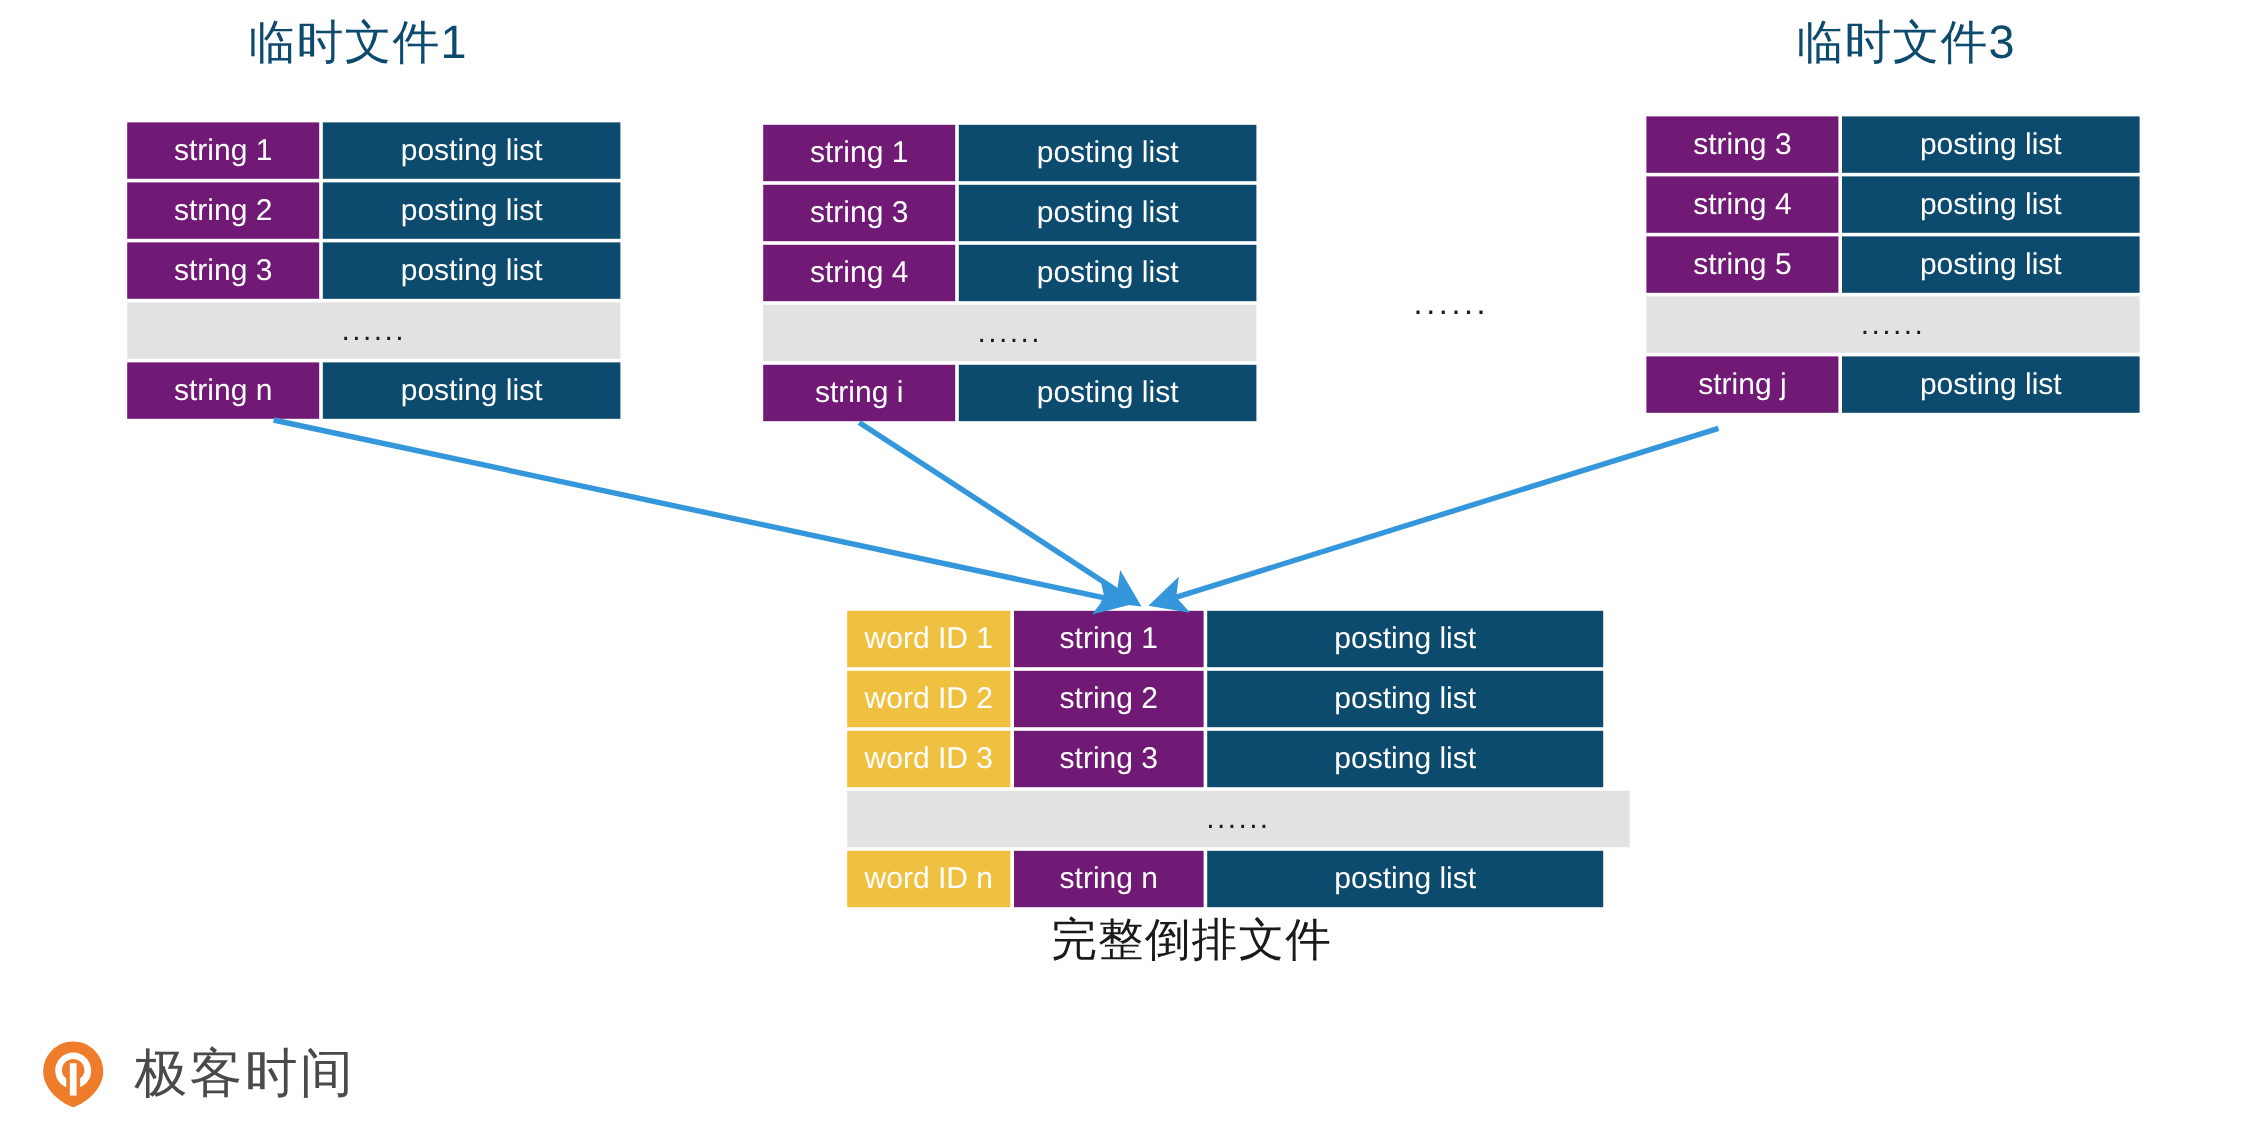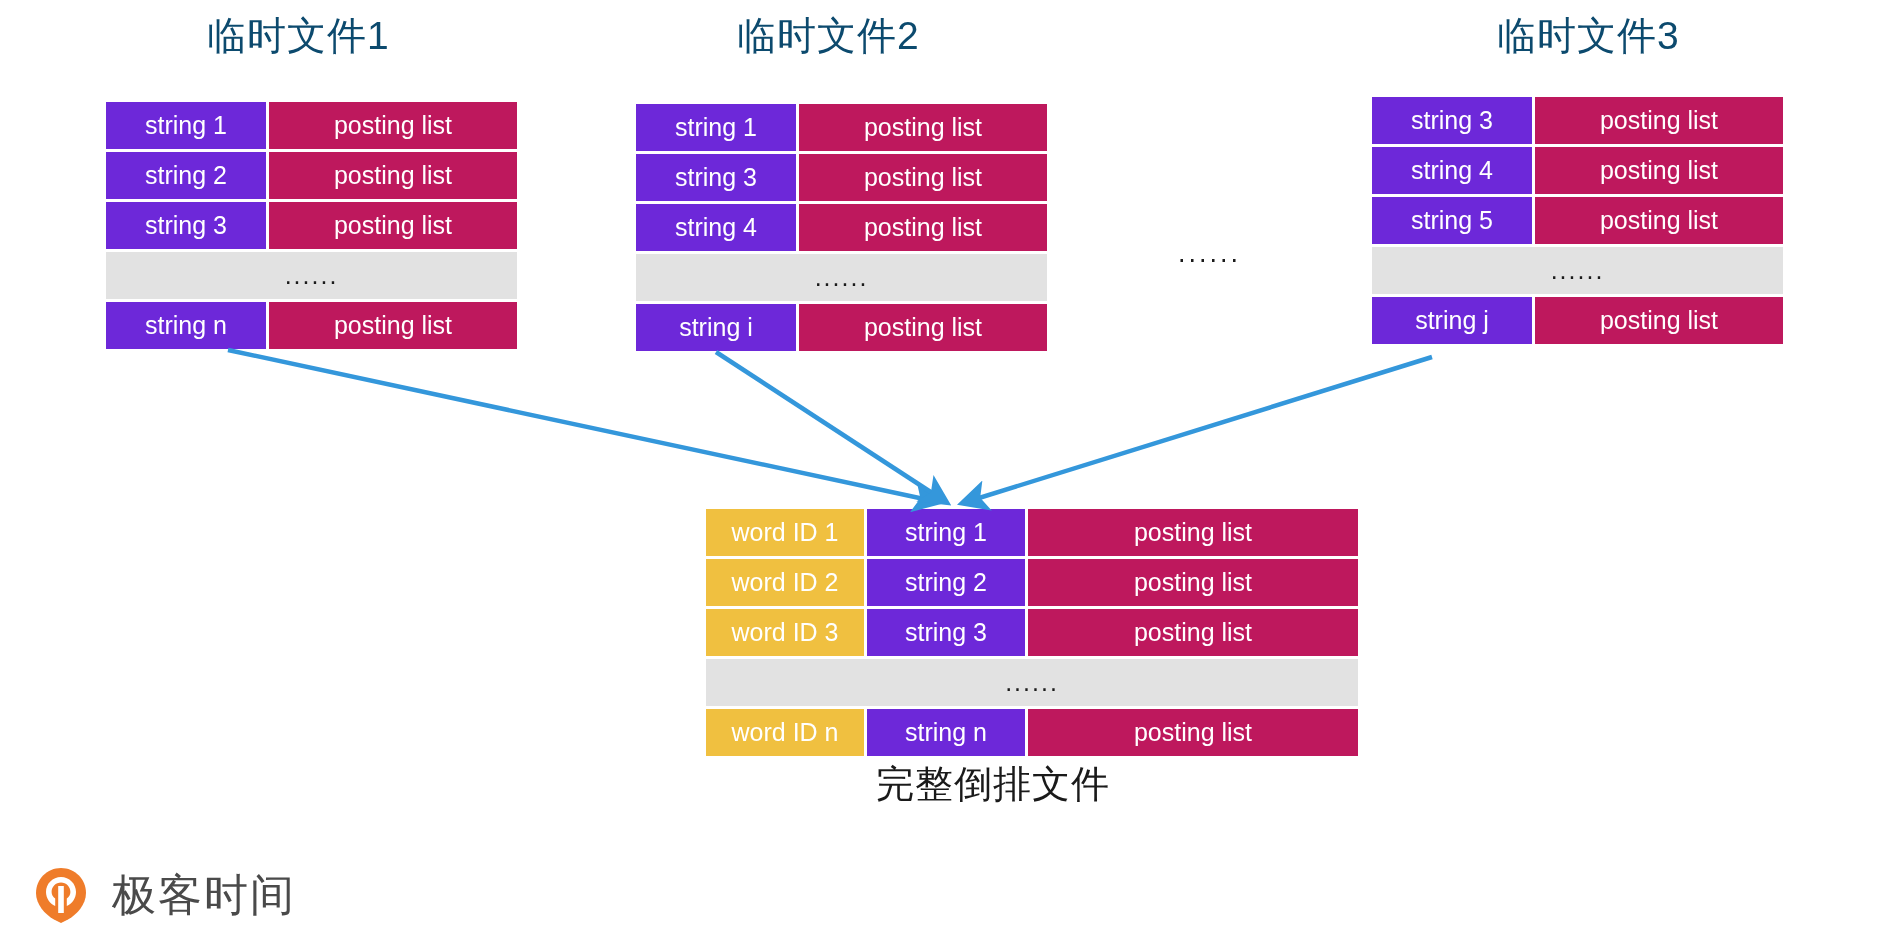--- a/index.html
+++ b/index.html
@@ -44,39 +44,39 @@
   }
   .cell {
     display: flex;
     align-items: center;
     justify-content: center;
     color: #ffffff;
     font-size: 25px;
     line-height: 1;
     box-sizing: border-box;
   }
-  .c-green  { background: #6d28d9; }
-  .c-blue   { background: #be185d; }
+  .c-green  { background: #701a75; }
+  .c-blue   { background: #0c4a6e; }
   .c-yellow { background: #f0c040; }
   .c-ellip  {
     background: #e2e2e2;
     color: #1a1a1a;
     font-size: 25px;
     letter-spacing: 2px;
     justify-content: center;
     flex: 1 1 auto;
   }
   .row-ellipsis { height: 47px; }
 
   
   .t-str  { width: 160px; }
   .t-post { width: 248px; }
 
   
-  .m-wid  { width: 158px; }
+  .m-wid  { width: 136px; }
   .m-str  { width: 158px; }
   .m-post { width: 330px; }
 
   
   .free-ellipsis {
     position: absolute;
     font-size: 27px;
     letter-spacing: 3px;
     color: #1a1a1a;
     white-space: nowrap;
@@ -120,21 +120,20 @@
     white-space: nowrap;
   }
 </style>
 </head>
 <body>
 
 <div id="canvas">
 
   <div class="file-title" style="left:207px; top:16px;">临时文件1</div>
 
-  <div class="file-title" style="left:737px; top:16px;">临时文件2</div>
 
   <div class="file-title" style="left:1497px; top:16px;">临时文件3</div>
 
   <div class="tbl" id="tbl1" style="left:106px; top:102px;">
 
     <div class="row">
       <div class="cell c-green t-str">string 1</div>
       <div class="cell c-blue t-post">posting list</div>
     </div>
 

